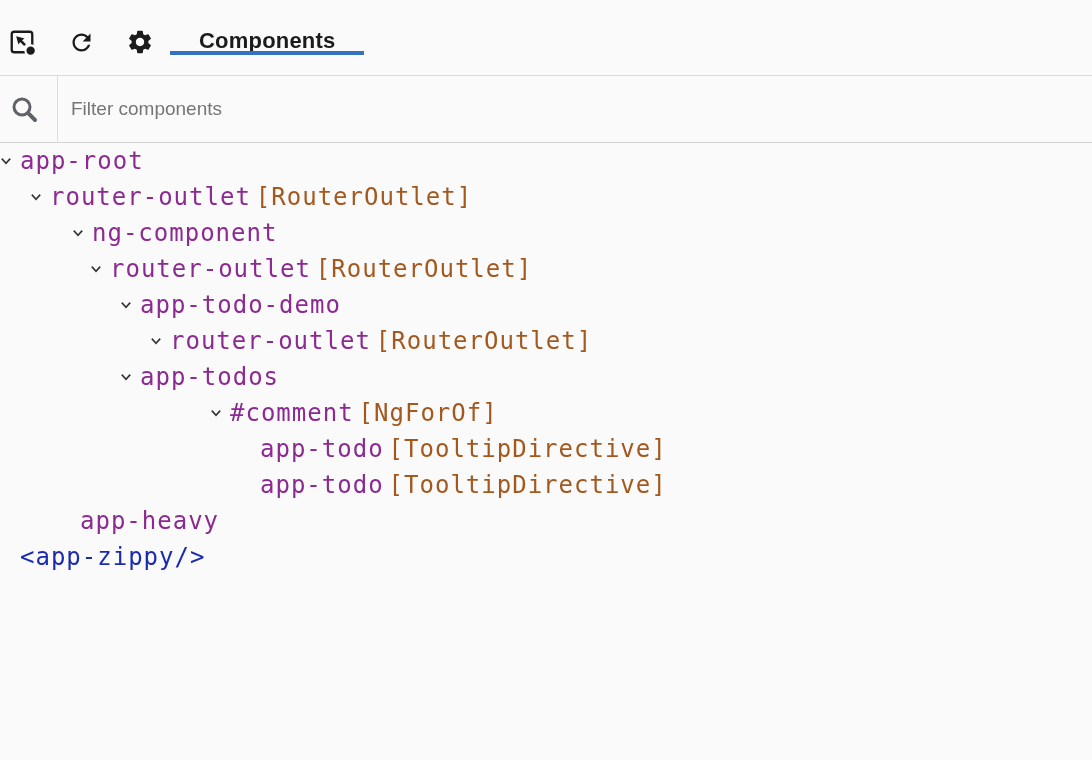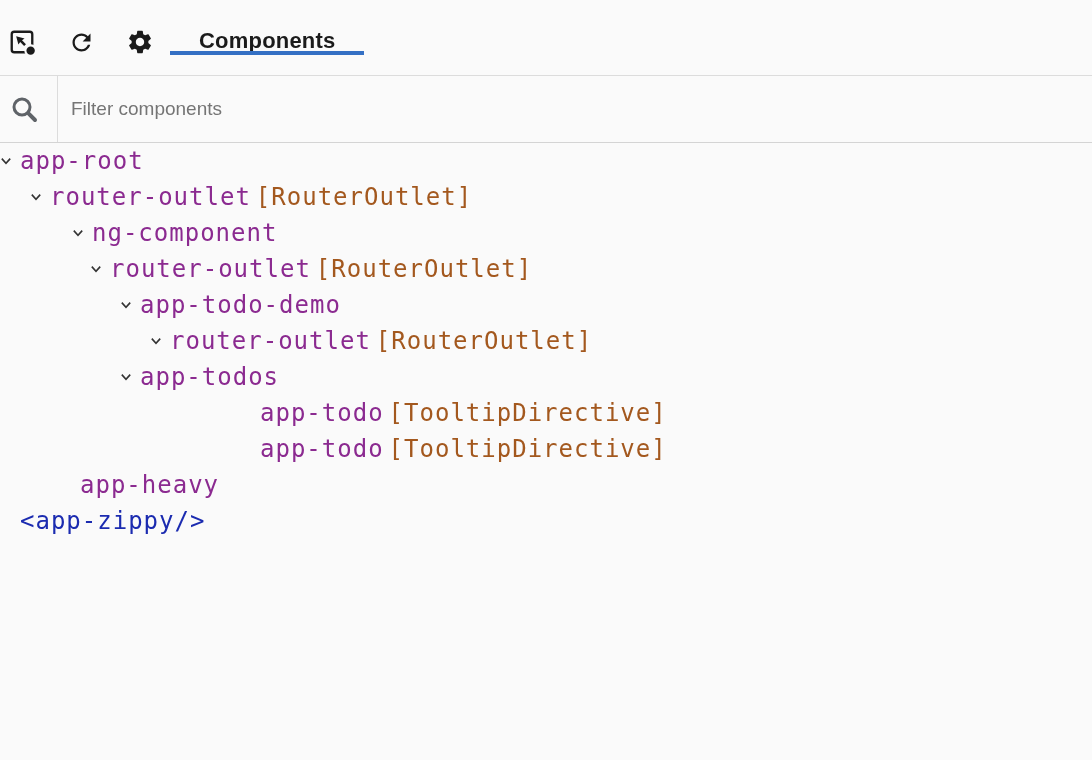--- a/index.html
+++ b/index.html
@@ -178,17 +178,20 @@
         </svg></span><span class="node-name component">router-outlet</span><span class="node-directive">[RouterOutlet]</span></div>
     <div class="tree-row" style="padding-left: 120px; text-align: right;"><span class="chevron-slot"><svg width="12" height="12" viewBox="0 0 12 12">
           <path d="M1.8 3.6 L6 8.2 L10.2 3.6" fill="none" stroke="var(--chevron)" stroke-width="1.6"></path>
         </svg></span><span class="node-name component">app-todo-demo</span></div>
     <div class="tree-row" style="padding-left: 150px;"><span class="chevron-slot"><svg width="12" height="12" viewBox="0 0 12 12">
           <path d="M1.8 3.6 L6 8.2 L10.2 3.6" fill="none" stroke="var(--chevron)" stroke-width="1.6"></path>
         </svg></span><span class="node-name component">router-outlet</span><span class="node-directive">[RouterOutlet]</span></div>
     <div class="tree-row" style="padding-left: 120px; align-items: center;"><span class="chevron-slot"><svg width="12" height="12" viewBox="0 0 12 12">
           <path d="M1.8 3.6 L6 8.2 L10.2 3.6" fill="none" stroke="var(--chevron)" stroke-width="1.6"></path>
         </svg></span><span class="node-name component">app-todos</span></div>
+    <div class="tree-row" style="padding-left: 210px;"><span class="chevron-slot"><svg width="12" height="12" viewBox="0 0 12 12">
+          <path d="M1.8 3.6 L6 8.2 L10.2 3.6" fill="none" stroke="var(--chevron)" stroke-width="1.6"></path>
+        </svg></span><span class="node-name component">#comment</span><span class="node-directive">[NgForOf]</span></div>
     <div class="tree-row" style="padding-left: 240px;"><span class="chevron-slot"></span><span class="node-name component">app-todo</span><span class="node-directive">[TooltipDirective]</span></div>
     <div class="tree-row" style="padding-left: 240px;"><span class="chevron-slot"></span><span class="node-name component">app-todo</span><span class="node-directive">[TooltipDirective]</span></div>
     <div class="tree-row" style="padding-left: 60px;"><span class="chevron-slot"></span><span class="node-name component">app-heavy</span></div>
     <div class="tree-row" style="padding-left: 0px;"><span class="chevron-slot"></span><span class="node-name element">&lt;app-zippy/&gt;</span></div>
   </div>
 
 </body></html>

